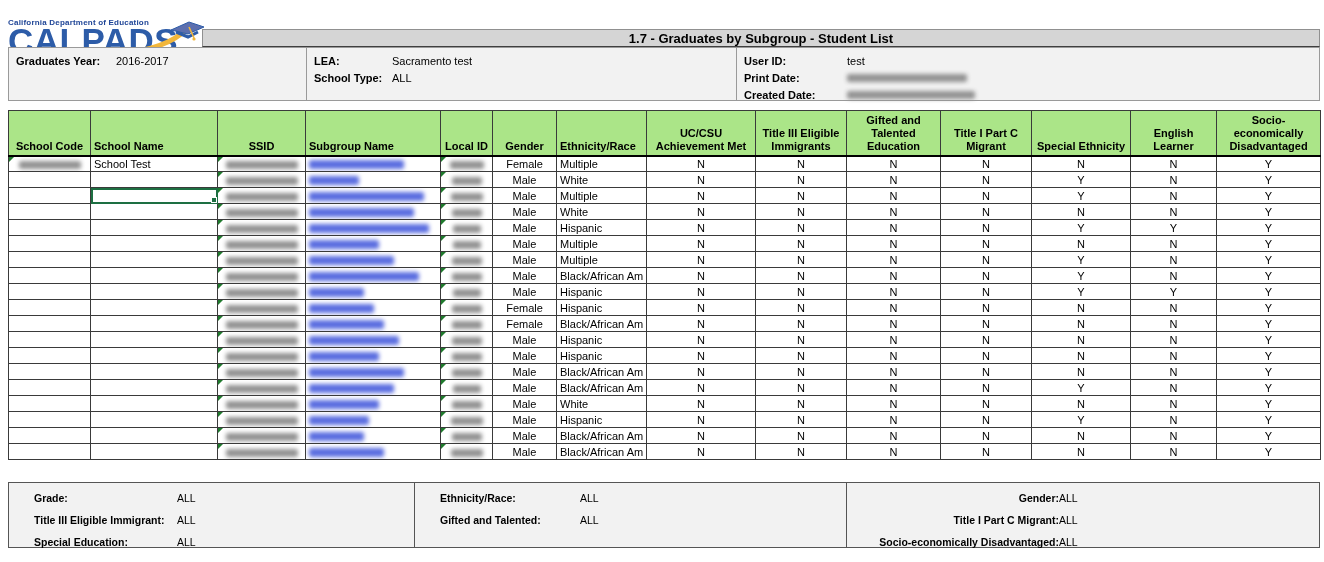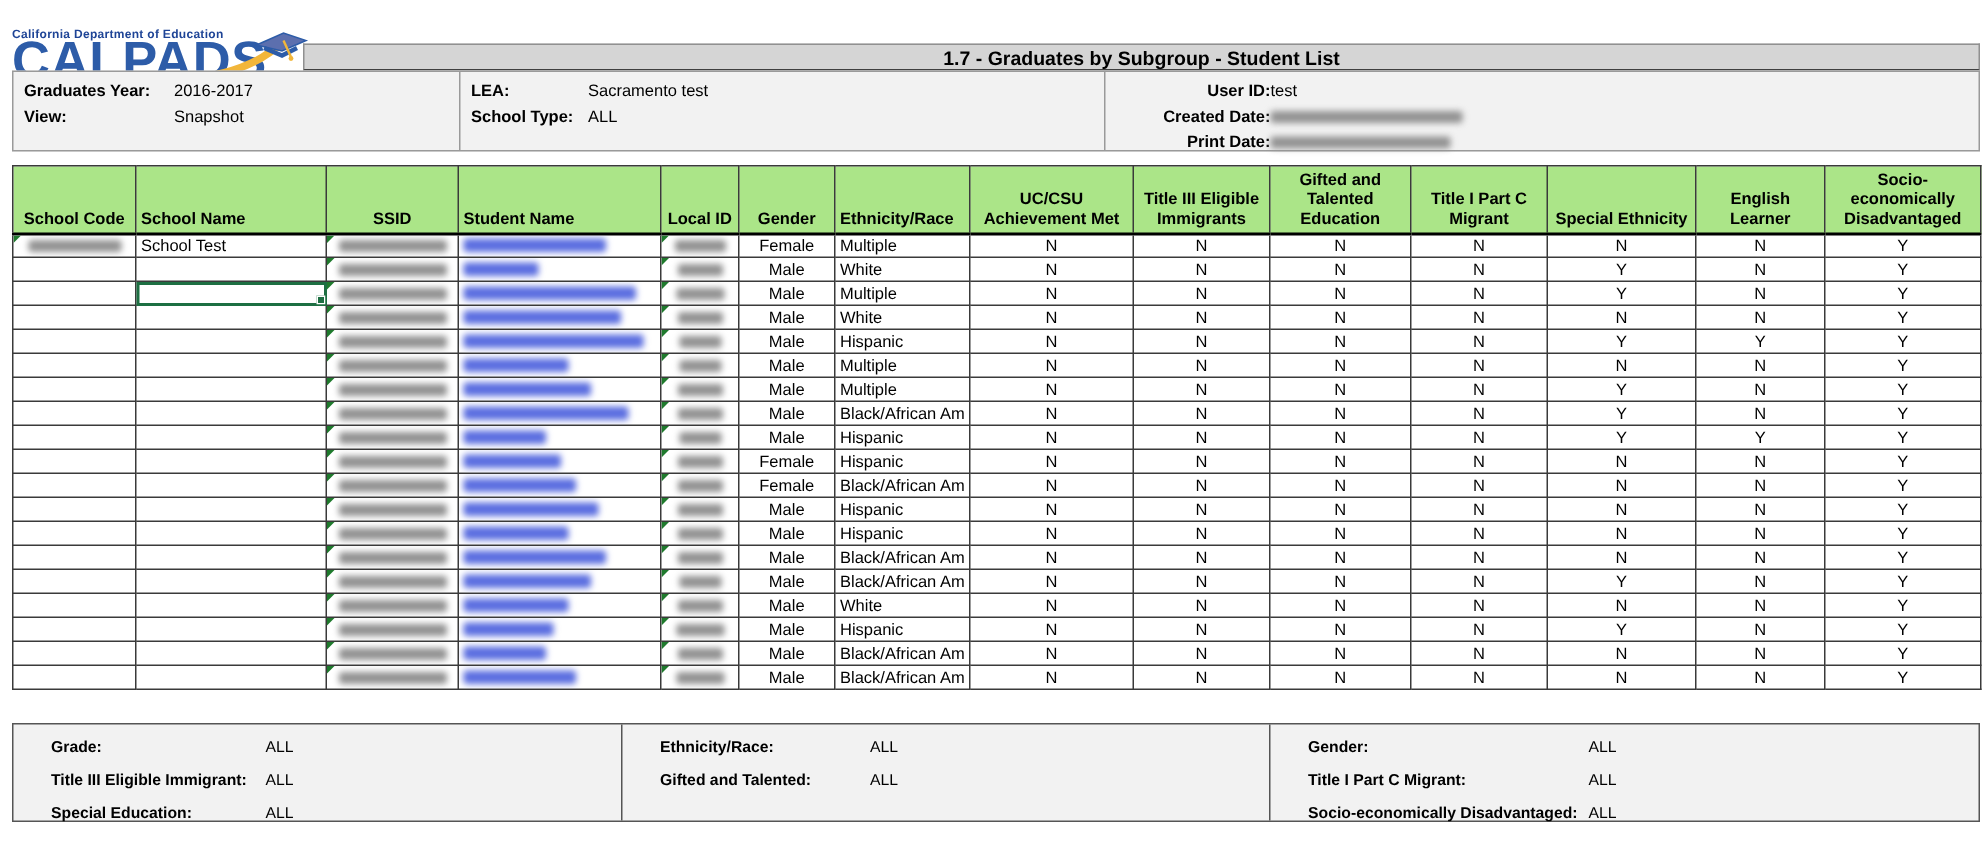--- a/index.html
+++ b/index.html
@@ -20,21 +20,21 @@
   .title-bar span { font-weight:bold; font-size:13px; color:#000; }
 
   
   .info-panel { position:absolute; left:8px; top:47px; width:1312px; height:54px;
     background:#f2f2f2; border:1px solid #9a9a9a; display:flex; }
   .info-sec { padding:4px 0 0 7px; height:100%; }
   .info-sec + .info-sec { border-left:1px solid #9a9a9a; }
   .sec-1 { width:297px; } .sec-2 { width:430px; } .sec-3 { flex:1; }
   .kv-row { display:flex; align-items:center; height:17px; font-size:11px; color:#000; }
   .kv-label { font-weight:bold; }
-  .sec-1 .kv-label { width:100px; } .sec-2 .kv-label { width:78px; } .sec-3 .kv-label { width:103px;text-align:right; }
+  .sec-1 .kv-label { width:100px; } .sec-2 .kv-label { width:78px; } .sec-3 .kv-label { width:103px; }
 
   
   .rb { display:inline-block; border-radius:2px; filter:blur(2.2px); vertical-align:middle; }
   .rb-gray { background:#929292; height:8px; }
   .rb-blue { background:#5b6ee0; height:9px; }
 
   
   table.report { position:absolute; left:8px; top:110px; width:1312px;
     border-collapse:collapse; table-layout:fixed; border:1px solid #000; }
   .report th { background:var(--hdr-green,#abe588); border:1px solid #3a3a3a; border-bottom:2px solid #000;
@@ -48,21 +48,21 @@
     border-top:5px solid #1f7a2d; border-right:5px solid transparent; }
   td.sel { outline:2px solid #1d6f42; outline-offset:-2px; }
   td.sel::after { content:""; position:absolute; right:0px; bottom:0px; width:4px; height:4px;
     background:#1d6f42; border:1px solid #fff; }
 
   
   .footer-panel { position:absolute; left:8px; top:482px; width:1312px; height:66px;
     background:#f2f2f2; border:1px solid #555; display:flex; }
   .foot-sec { padding:4px 0 0 5px; height:100%; }
   .foot-sec + .foot-sec { border-left:1px solid #555; }
-  .fsec-1 { width:405px; } .fsec-2 { width:432px; } .fsec-3 { flex:1; }
+  .fsec-1 { width:405px; } .fsec-2 { width:432px; } .fsec-3 { flex:1;text-align:right; }
   .foot-row { display:flex; align-items:center; height:22px; font-size:10.5px;margin-left:20px; }
   .fsec-1 .kv-label { width:143px; } .fsec-2 .kv-label { width:140px; } .fsec-3 .kv-label { width:187px; }
 </style>
 </head>
 <body>
 
 <div class="page">
 
   <div class="logo">
     <div class="logo-top">California Department of Education</div>
@@ -80,47 +80,43 @@
   <div class="title-bar">
     <span>1.7 - Graduates by Subgroup - Student List</span>
   </div>
 
   <div class="info-panel">
     <div class="info-sec sec-1" id="info-col1">
         <div class="kv-row">
           <span class="kv-label">Graduates Year:</span>
           <span>2016-2017</span>
         </div>
-        <div class="kv-row">
-          <span class="kv-label">View:</span>
-          <span>Snapshot</span>
-        </div>
       </div>
     <div class="info-sec sec-2" id="info-col2">
         <div class="kv-row">
           <span class="kv-label">LEA:</span>
           <span>Sacramento test</span>
         </div>
         <div class="kv-row">
           <span class="kv-label">School Type:</span>
           <span>ALL</span>
         </div>
       </div>
     <div class="info-sec sec-3" id="info-col3">
         <div class="kv-row">
           <span class="kv-label">User ID:</span>
           <span>test</span>
         </div>
         <div class="kv-row">
+          <span class="kv-label">Print Date:</span>
+          <span class="rb rb-gray" style="width: 120px;"></span>
+        </div>
+        <div class="kv-row">
           <span class="kv-label">Created Date:</span>
           <span class="rb rb-gray" style="width: 128px;"></span>
-        </div>
-        <div class="kv-row">
-          <span class="kv-label">Print Date:</span>
-          <span class="rb rb-gray" style="width: 120px;"></span>
         </div>
       </div>
   </div>
 
   <table class="report">
     <colgroup id="report-cols">
         <col style="width: 82px;">
         <col style="width: 127px;">
         <col style="width: 88px;">
         <col style="width: 135px;">
@@ -133,21 +129,21 @@
         <col style="width: 91px;">
         <col style="width: 99px;">
         <col style="width: 86px;">
         <col style="width: 104px;">
       </colgroup>
     <thead>
         <tr id="report-head">
           <th class="">School Code</th>
           <th class="al">School Name</th>
           <th class="">SSID</th>
-          <th class="al">Student Name</th>
+          <th class="al">Subgroup Name</th>
           <th class="">Local ID</th>
           <th class="">Gender</th>
           <th class="al">Ethnicity/Race</th>
           <th class="">UC/CSU Achievement Met</th>
           <th class="">Title III Eligible Immigrants</th>
           <th class="">Gifted and Talented Education</th>
           <th class="">Title I Part C Migrant</th>
           <th class="">Special Ethnicity</th>
           <th class="">English Learner</th>
           <th class="">Socio-economically Disadvantaged</th>

